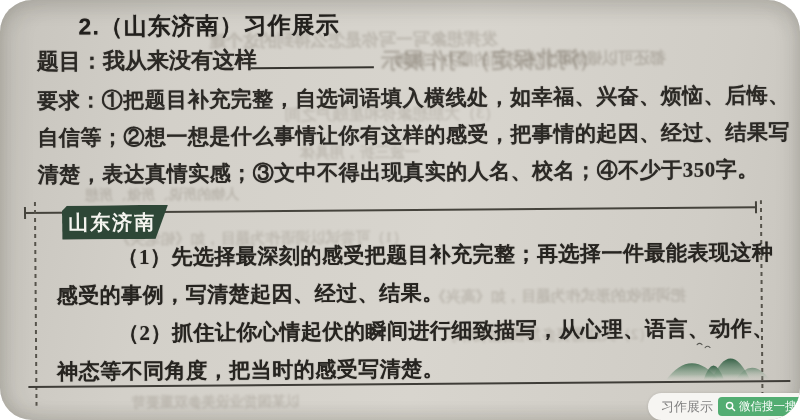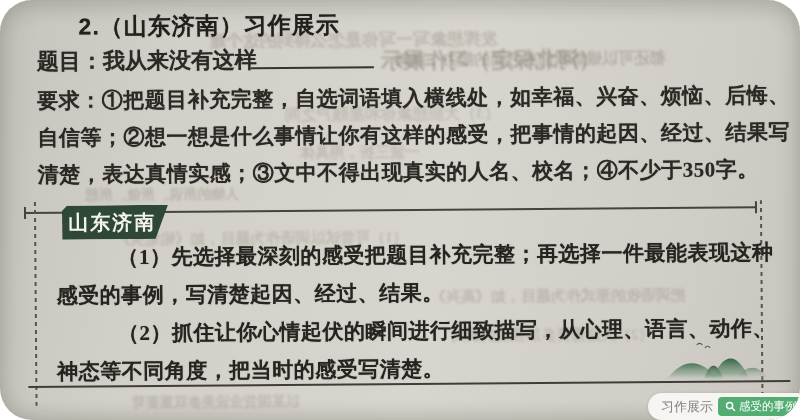--- a/index.html
+++ b/index.html
@@ -140,16 +140,16 @@
         <line x1="2.4" y1="11.2" x2="13.6" y2="4.8"></line>
       </g>
       <circle cx="8" cy="8" r="2" fill="#f6f5f2"></circle>
     </svg>
     <span class="wx-label">习作展示</span>
     <span class="brand-pill">
       <svg width="11" height="11" viewBox="0 0 11 11">
         <circle cx="4.6" cy="4.6" r="3.1" fill="none" stroke="#ffffff" stroke-width="1.4"></circle>
         <line x1="7" y1="7" x2="9.6" y2="9.6" stroke="#ffffff" stroke-width="1.4" stroke-linecap="round"></line>
       </svg>
-      <span>感受的事例</span>
+      <span>微信搜一搜</span>
     </span>
   </div>
 </div>
 
 </body></html>

